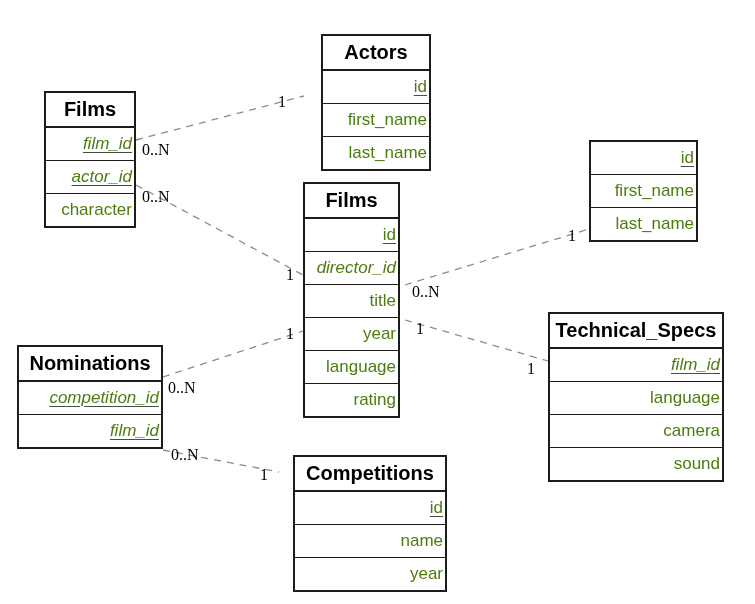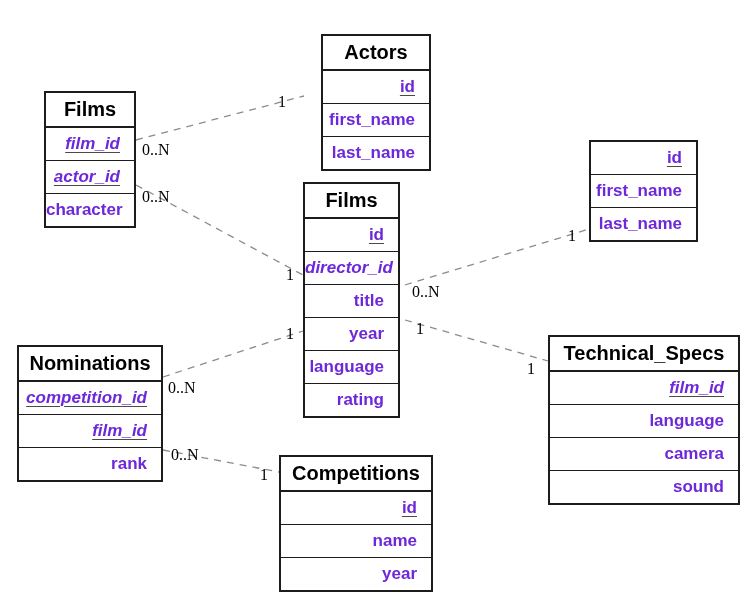--- a/index.html
+++ b/index.html
@@ -11,22 +11,22 @@
   .entity{
     position:absolute;box-sizing:border-box;background:#ffffff;
     border:2px solid #1c1c1c;
   }
   .hdr{
     height:33px;line-height:33px;text-align:center;
     font-weight:bold;font-size:20px;color:#000;
     border-bottom:2px solid #1c1c1c;white-space:nowrap;overflow:hidden;
   }
   .row{
-    height:32px;line-height:32px;text-align:right;padding-right:14px;
-    font-size:17px;color:#6d28d9;border-top:1px solid #1c1c1c;white-space:nowrap;font-weight:bold;
+    height:32px;line-height:32px;text-align:right;padding-right:2px;
+    font-size:17px;color:#4d7c0f;border-top:1px solid #1c1c1c;white-space:nowrap;
   }
   .row.first{border-top:none;}
   .fld.u{text-decoration:underline;text-decoration-color:#4a4a4a;text-underline-offset:3px;text-decoration-thickness:1px;}
   .fld.i{font-style:italic;}
   .card{
     position:absolute;font-family:"Liberation Serif",serif;
     font-size:16px;color:#000;white-space:nowrap;line-height:18px;
   }
 </style>
 </head>
@@ -72,32 +72,31 @@
   <div class="entity" style="left:589px;top:140px;width:109px;">
     <div class="row first"><span class="fld u">id</span></div>
     <div class="row"><span class="fld">first_name</span></div>
     <div class="row"><span class="fld">last_name</span></div>
   </div>
 
   <div class="entity" style="left:17px;top:345px;width:146px;">
     <div class="hdr">Nominations</div>
     <div class="row first"><span class="fld u i">competition_id</span></div>
     <div class="row"><span class="fld u i">film_id</span></div>
-    <div class="row"><span class="fld">rank</span></div>
   </div>
 
-  <div class="entity" style="left:548px;top:312px;width:192px;margin-top:23px;">
+  <div class="entity" style="left:548px;top:312px;width:176px;">
     <div class="hdr">Technical_Specs</div>
     <div class="row first"><span class="fld u i">film_id</span></div>
     <div class="row"><span class="fld">language</span></div>
     <div class="row"><span class="fld">camera</span></div>
     <div class="row"><span class="fld">sound</span></div>
   </div>
 
-  <div class="entity" style="left:279px;top:455px;width:154px;">
+  <div class="entity" style="left:293px;top:455px;width:154px;">
     <div class="hdr">Competitions</div>
     <div class="row first"><span class="fld u">id</span></div>
     <div class="row"><span class="fld">name</span></div>
     <div class="row"><span class="fld">year</span></div>
   </div>
 
   <span class="card" style="left:278px;top:93px;">1</span>
   <span class="card" style="left:142px;top:141px;">0..N</span>
   <span class="card" style="left:142px;top:188px;">0..N</span>
   <span class="card" style="left:286px;top:266px;">1</span>

